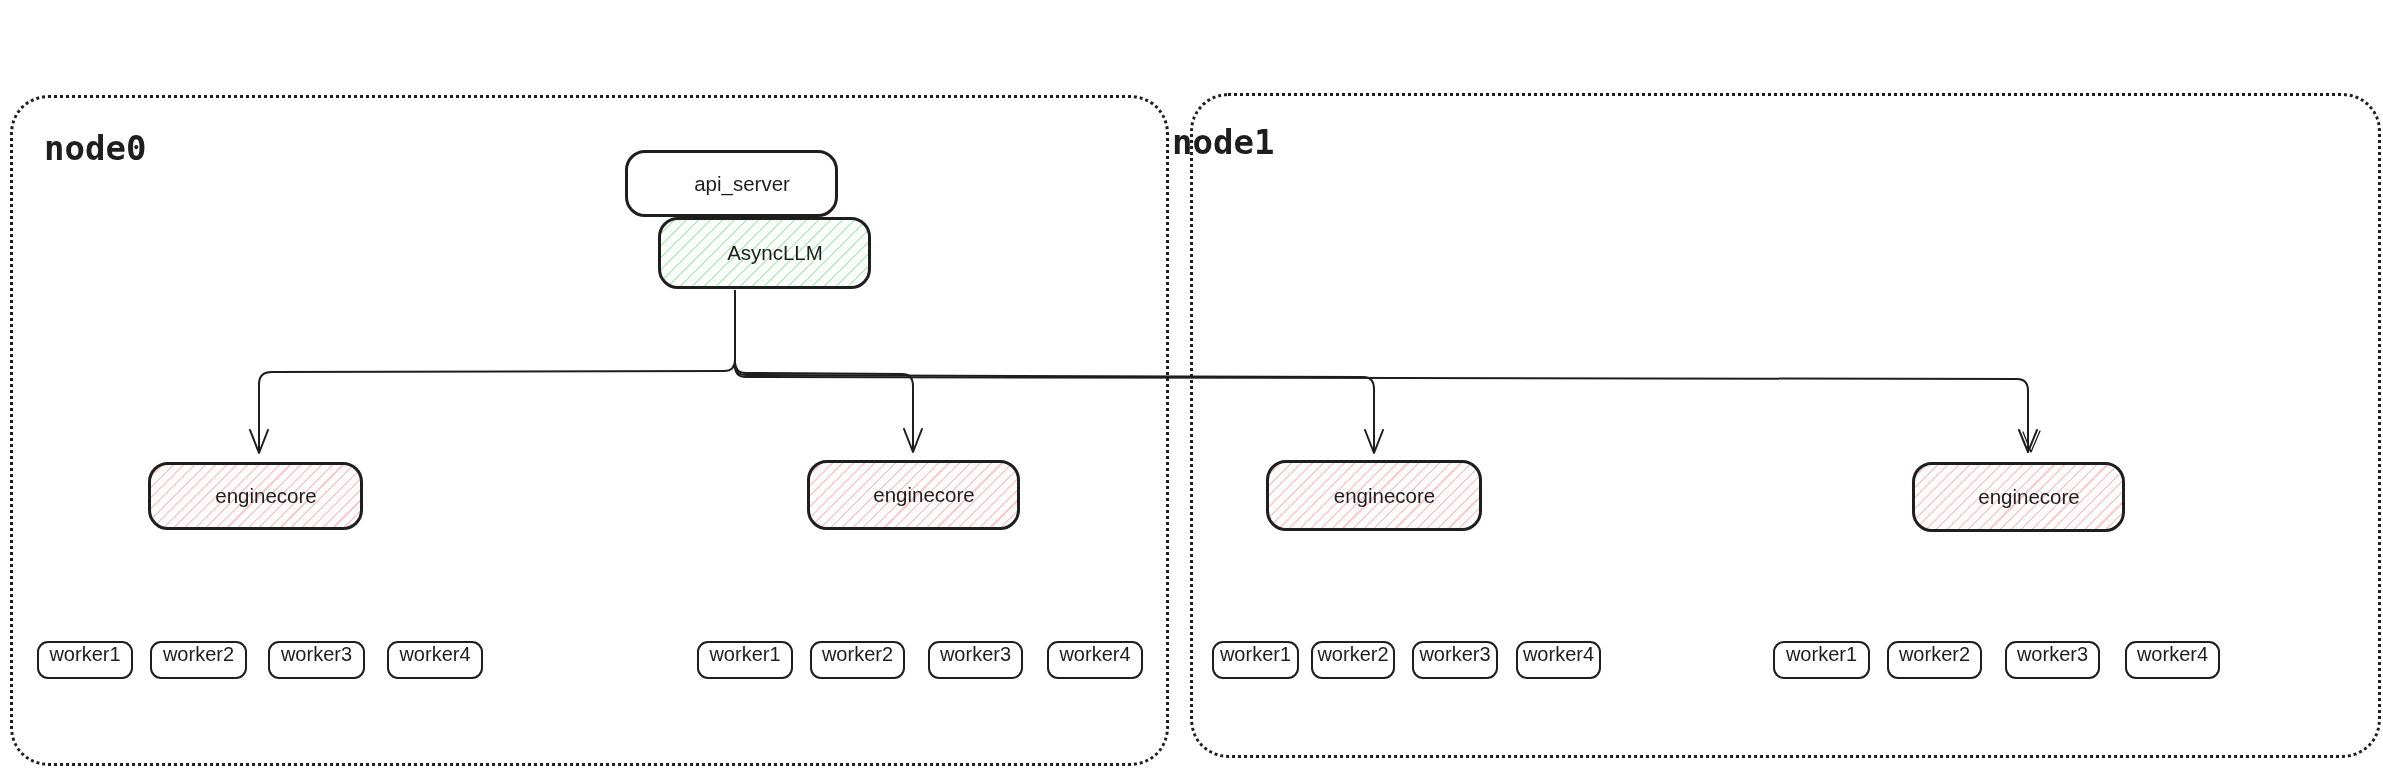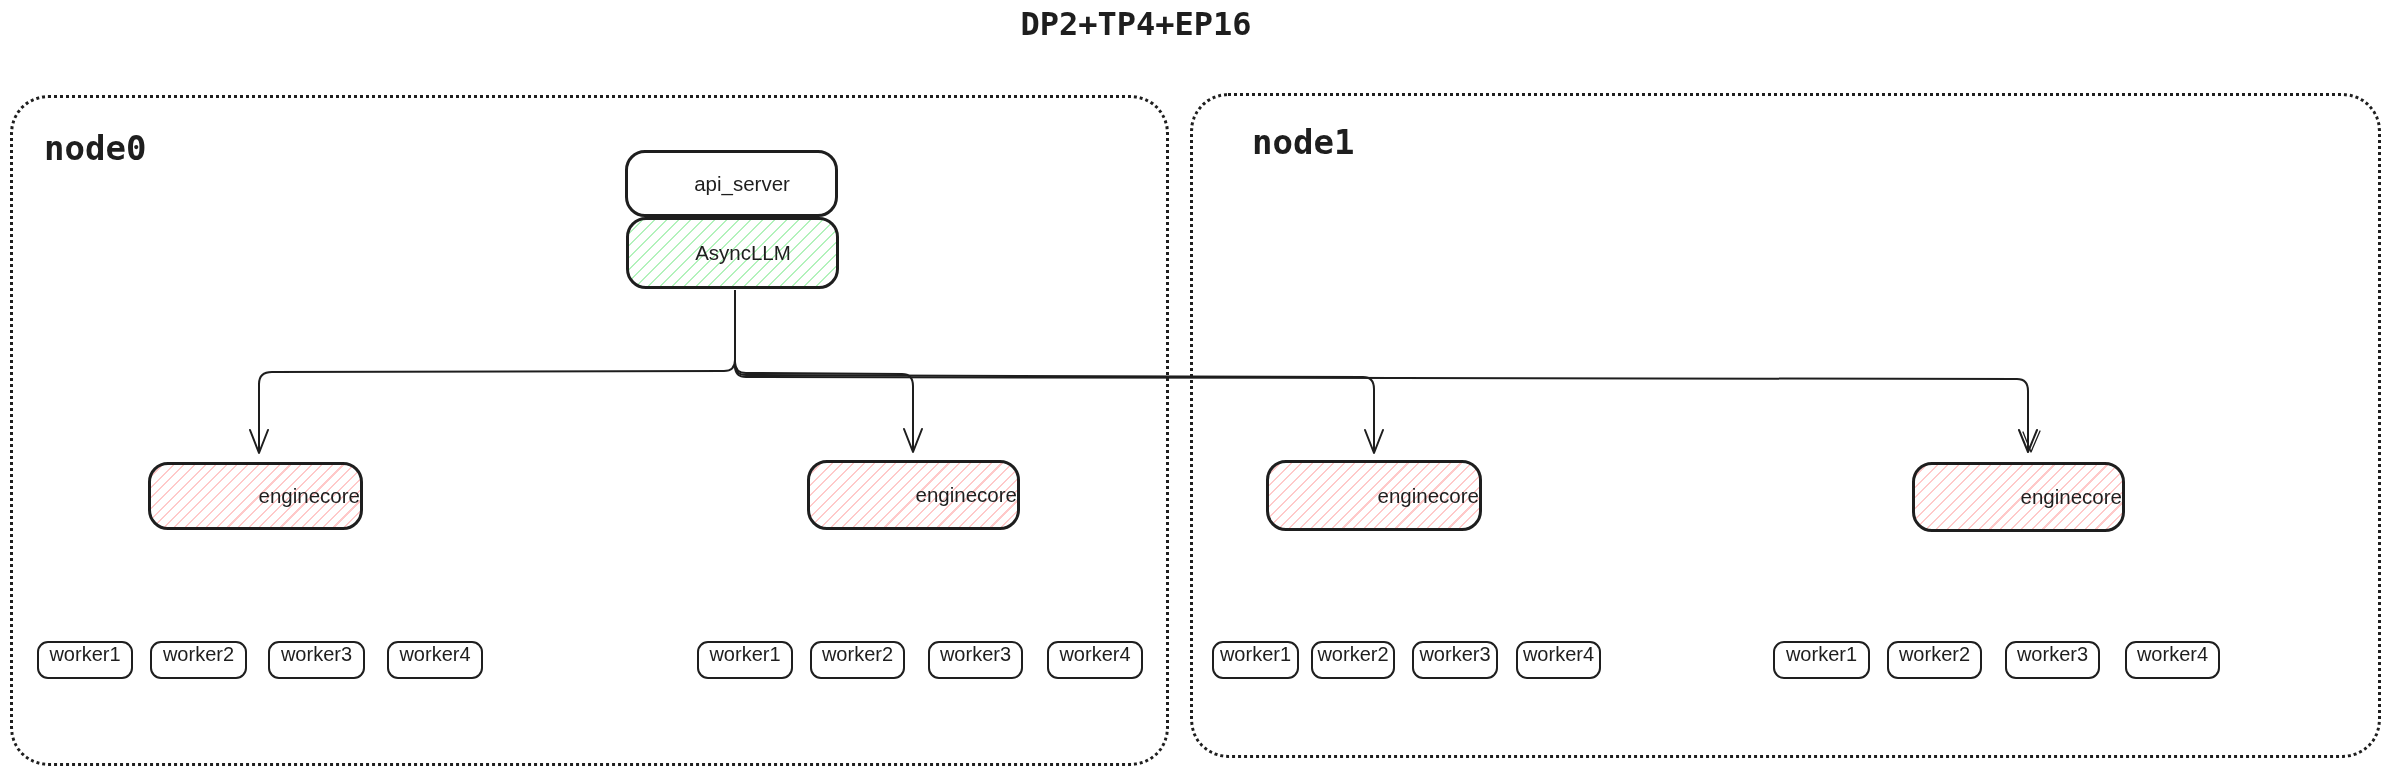--- a/index.html
+++ b/index.html
@@ -20,46 +20,45 @@
     font-weight:600;color:#1e1e1e;white-space:nowrap;
   }
   .box{
     position:absolute;display:flex;align-items:center;justify-content:center;
     border:3px solid #1e1e1e;border-radius:20px;background:#ffffff;
     font-size:20.5px;color:#1e1e1e;white-space:nowrap;box-sizing:border-box;padding-left:21px;
   }
   .box.green{
     background-image:repeating-linear-gradient(135deg,
       #b2f2bb 0px,#b2f2bb 1.6px,transparent 1.6px,transparent 8.5px);
+    margin-left:32px;
   }
   .box.red{
     background-image:repeating-linear-gradient(135deg,
       #ffc9c9 0px,#ffc9c9 1.5px,transparent 1.5px,transparent 7.5px);
-    justify-content:flex-end;
   }
   .worker{
     position:absolute;top:641px;height:38px;display:flex;align-items:flex-start;
     justify-content:center;border:2.5px solid #1e1e1e;border-radius:11px;
     background:#ffffff;font-size:20px;color:#1e1e1e;white-space:nowrap;
     box-sizing:border-box;
   }
   svg.connectors{position:absolute;left:0;top:0;pointer-events:none;}
 </style>
 </head>
 <body>
 
 <div class="canvas">
 
-  <div class="title">DP2+TP4+EP16</div>
 
   <div class="node" style="left:10px;top:95px;width:1153px;height:665px"></div>
   <div class="node-label" style="left:44px;top:128px">node0</div>
 
   <div class="node" style="left:1190px;top:93px;width:1185px;height:659px"></div>
-  <div class="node-label" style="left:1252px;top:122px">node1</div>
+  <div class="node-label" style="left:1172px;top:122px">node1</div>
 
   <svg class="connectors" width="2383" height="773" viewBox="0 0 2383 773">
     <g fill="none" stroke="#1e1e1e" stroke-width="2" stroke-linecap="round" stroke-linejoin="round">
 
       <path d="M735,291 L735,360 Q735,371 724,371 L272,372 Q259,372 259,384 L259,450"></path>
       <path d="M250,430 L259,453 L268,430"></path>
 
       <path d="M735,291 L735,362 Q735,373 746,373 L902,374 Q913,374 913,386 L913,449"></path>
       <path d="M904,429 L913,452 L922,429"></path>
 

